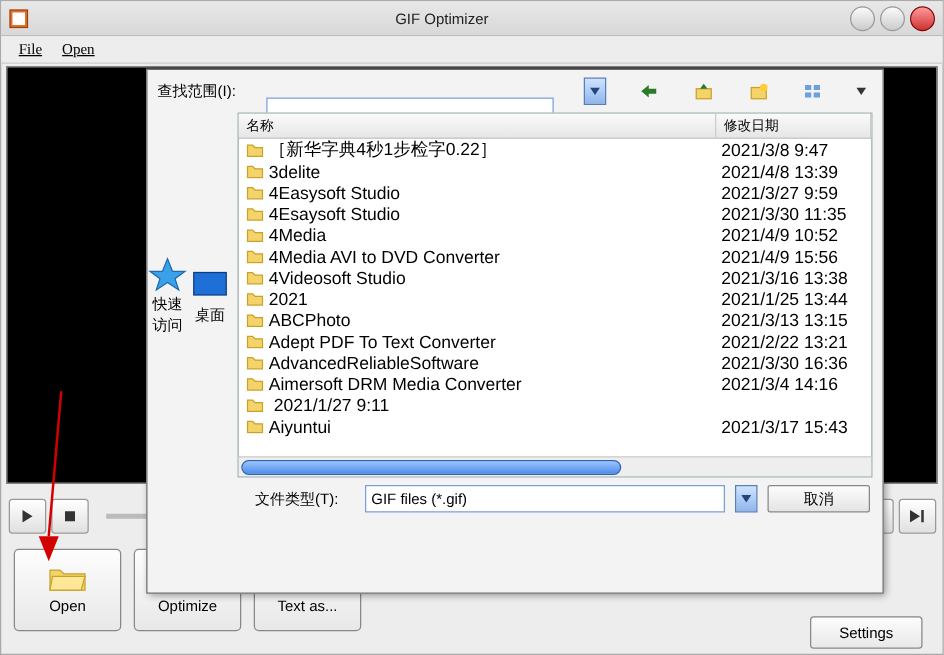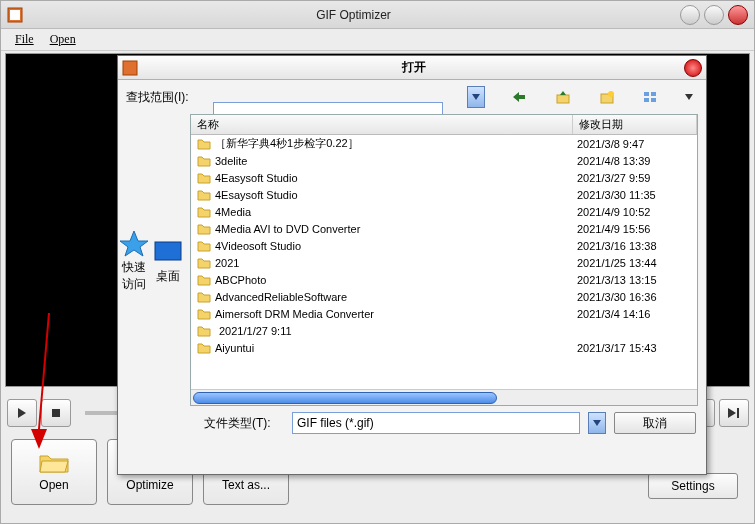--- a/index.html
+++ b/index.html
@@ -22,21 +22,21 @@
 
 .controls { position: absolute; top: 394px; left: 6px; width: 742px; height: 36px; display:flex; align-items:center; }
 .ctrl-btn { width: 30px; height: 28px; background: linear-gradient(#fff,#e0e0e0); border: 1px solid #999; border-radius: 3px; margin-right: 4px; display:flex; align-items:center; justify-content:center; }
 .slider-track { flex:1; height:4px; background:#bbb; margin:0 10px; }
 .ctrl-right { display:flex; }
 .ctrl-right .ctrl-btn { margin-left:4px; margin-right:0; }
 
 .main-buttons { position: absolute; top: 438px; left: 10px; display:flex; gap:10px; }
 .big-btn { width: 86px; height: 66px; background: linear-gradient(#fdfdfd,#e8e8e8); border:1px solid #888; border-radius:4px; display:flex; flex-direction:column; align-items:center; justify-content:center; gap:4px;text-align:right; }
 .big-btn .folder-ic { width:30px; height:22px; }
-.settings-btn { position:absolute; right:16px; top:472px; width:90px; height:26px; background:linear-gradient(#fdfdfd,#e8e8e8); border:1px solid #888; border-radius:3px; }
+.settings-btn { position:absolute; right:16px; top:492px; width:90px; height:26px; background:linear-gradient(#fdfdfd,#e8e8e8); border:1px solid #888; border-radius:3px; }
 
 
 .red-arrow { position:absolute; top:310px; left:18px; width:40px; height:140px; pointer-events:none; }
 
 
 .dialog { position:absolute; top:54px; left:116px; width:590px; height:420px; background:#f3f3f3; border:1px solid #6b6b6b; box-shadow: 2px 2px 6px rgba(0,0,0,.4); }
 .dlg-title { height:24px; background:linear-gradient(#fdfdfd,#e6e6e6); border-bottom:1px solid #b0b0b0; display:flex; align-items:center; padding:0 4px; }
 .dlg-title .dlg-ic { width:16px; height:16px; margin-right:6px; }
 .dlg-title .dlg-text { flex:1; text-align:center; font-weight:bold; }
 .dlg-title .dlg-close { width:18px; height:18px; border-radius:50%; background:radial-gradient(#f88,#c00); border:1px solid #800; }
@@ -54,22 +54,22 @@
 .place .place-ic { width:32px; height:28px; margin:0 auto 2px; }
 
 .file-list { flex:1; border:1px solid #9aa; background:#fff; margin-right:8px; display:flex; flex-direction:column; min-width:0; }
 .list-header { display:flex; background:linear-gradient(#fafafa,#e6e6e6); border-bottom:1px solid #bbb; height:20px; }
 .list-header .col { padding:2px 6px; border-right:1px solid #ccc; font-size:11px; }
 .col-name { flex:1; }
 .col-date { width:124px; }
 .list-rows { flex:1; overflow:hidden; }
 .row { display:flex; height:17px; align-items:center; }
 .row .folder-mini { width:14px; height:12px; margin:0 4px 0 6px; flex-shrink:0; }
-.row .r-name { flex:1; font-size:11px; white-space:nowrap; overflow:hidden; text-overflow:ellipsis; }
-.row .r-date { width:124px; font-size:11px; padding-left:4px; }
+.row .r-name { flex:1; font-size:14px; white-space:nowrap; overflow:hidden; text-overflow:ellipsis; }
+.row .r-date { width:124px; font-size:14px; padding-left:4px; }
 .hscroll { height:16px; background:#eee; border-top:1px solid #ccc; display:flex; align-items:center; }
 .hscroll .thumb { height:12px; width:60%; margin-left:2px; background:linear-gradient(#9cc4ff,#4d8de8); border:1px solid #2e62b3; border-radius:6px; }
 
 .dlg-bottom { padding:6px 10px 4px 86px; }
 .form-row { display:flex; align-items:center; gap:8px; margin-bottom:8px; }
 .form-row label { width:80px; white-space:nowrap; }
 .text-input { flex:1; height:22px; background:#fff; border:1px solid #7a9ed8; padding:2px 4px; }
 .form-row .combo-dd { flex-shrink:0; }
 .dlg-btn { width:82px; height:22px; background:linear-gradient(#fdfdfd,#e4e4e4); border:1px solid #888; border-radius:2px; font-size:12px; }
 
@@ -158,29 +158,20 @@
     </button>
   </div>
   <button class="settings-btn">Settings</button>
 
   <svg class="red-arrow" viewBox="0 0 40 140">
     <line x1="30" y1="2" x2="20" y2="118" stroke="#d40000" stroke-width="2"></line>
     <polygon points="20,138 12,118 28,118" fill="#d40000"></polygon>
   </svg>
 
   <div class="dialog">
-    <div class="dlg-title">
-      <span class="dlg-ic">
-          <svg viewBox="0 0 16 16">
-            <rect x="1" y="1" width="14" height="14" fill="#e07030" stroke="#a04000"></rect>
-          </svg>
-        </span>
-      <span class="dlg-text">打开</span>
-      <span class="dlg-close"></span>
-    </div>
 
     <div class="dlg-top">
       <label>查找范围(I):</label>
       <div class="combo">
         <span class="doc-ic">
             <svg viewBox="0 0 14 14">
               <rect x="1" y="1" width="12" height="12" fill="#cfe8ff" stroke="#5a8"></rect>
             </svg>
           </span>
         <span>文档</span>
@@ -358,20 +349,29 @@
               </span>
               <span class="r-name">ABCPhoto</span>
               <span class="r-date">2021/3/13 13:15</span>
             </div>
             <div class="row">
               <span class="folder-mini">
                 <svg viewBox="0 0 14 12">
                   <path d="M1 2h4l2 2h6v7H1z" fill="#f4d36a" stroke="#c9a22a"></path>
                 </svg>
               </span>
+              <span class="r-name">Adept PDF To Text Converter</span>
+              <span class="r-date">2021/2/22 13:21</span>
+            </div>
+            <div class="row">
+              <span class="folder-mini">
+                <svg viewBox="0 0 14 12">
+                  <path d="M1 2h4l2 2h6v7H1z" fill="#f4d36a" stroke="#c9a22a"></path>
+                </svg>
+              </span>
               <span class="r-name">AdvancedReliableSoftware</span>
               <span class="r-date">2021/3/30 16:36</span>
             </div>
             <div class="row">
               <span class="folder-mini">
                 <svg viewBox="0 0 14 12">
                   <path d="M1 2h4l2 2h6v7H1z" fill="#f4d36a" stroke="#c9a22a"></path>
                 </svg>
               </span>
               <span class="r-name">Aimersoft DRM Media Converter</span>

